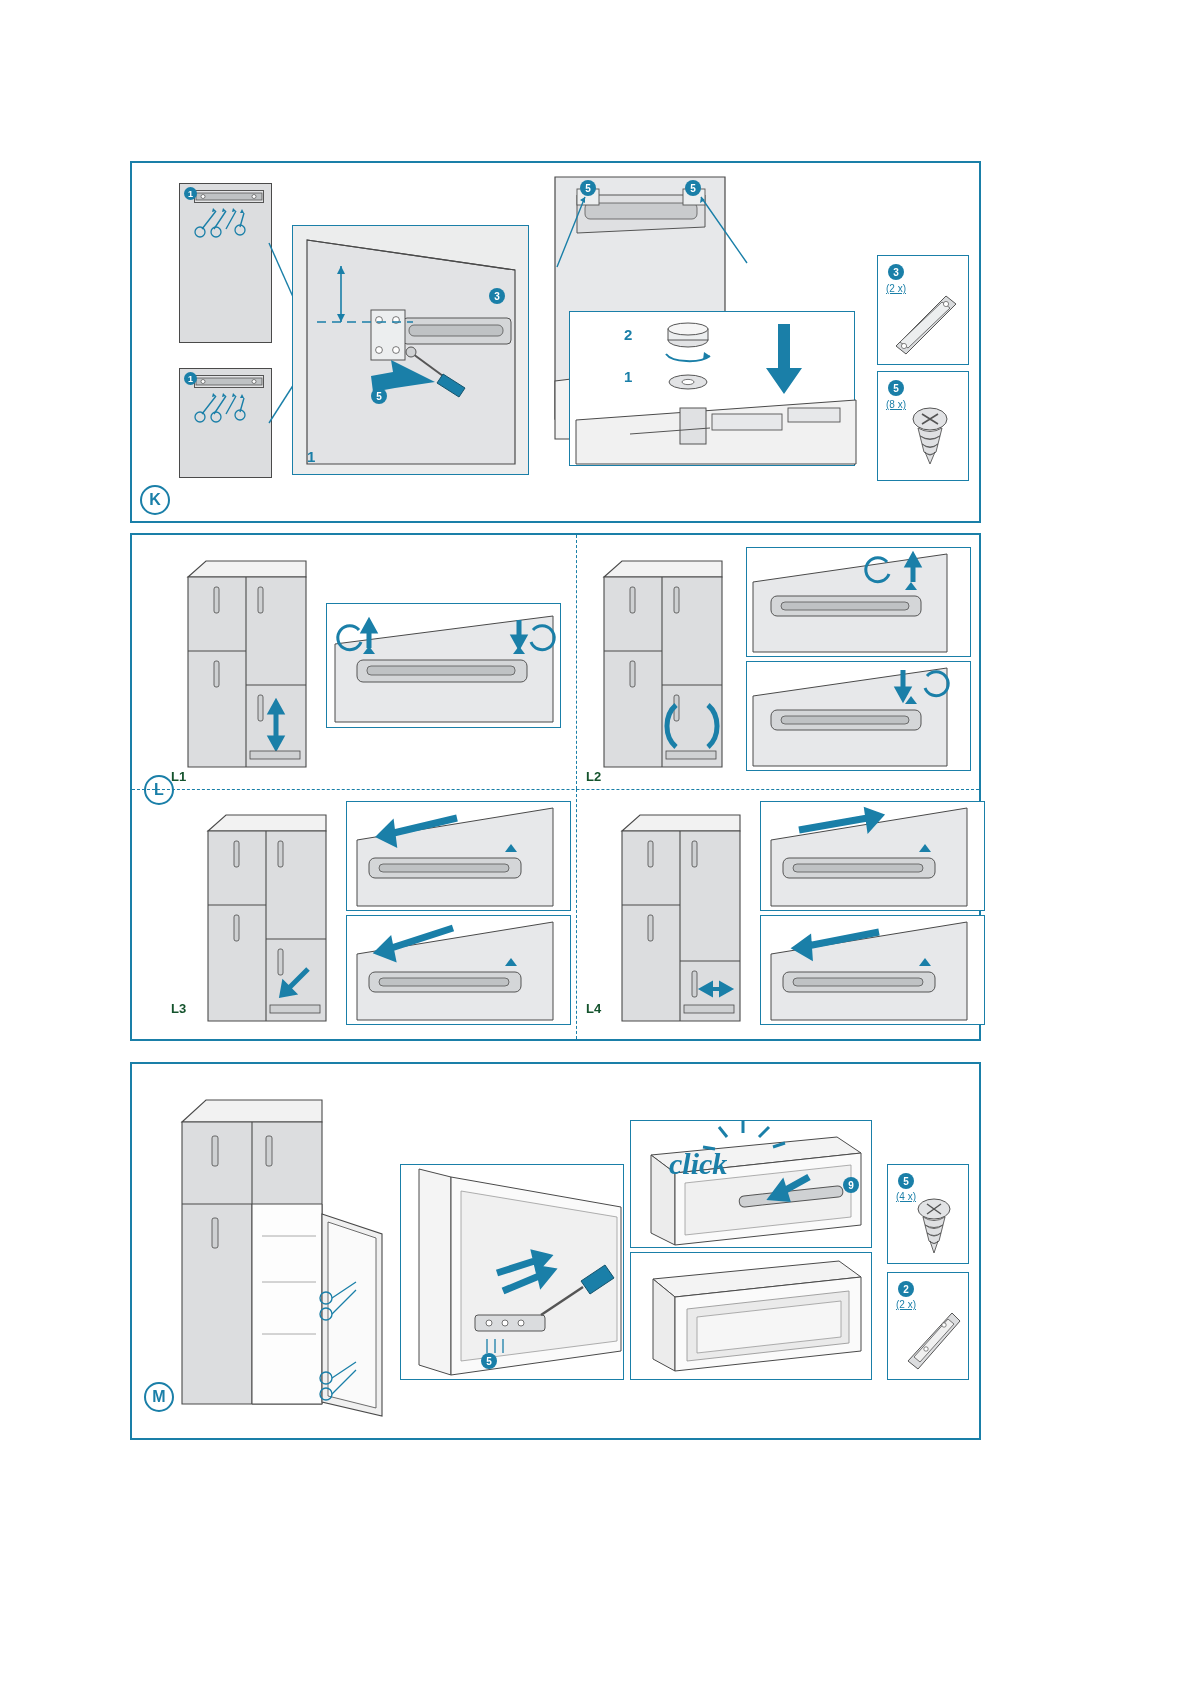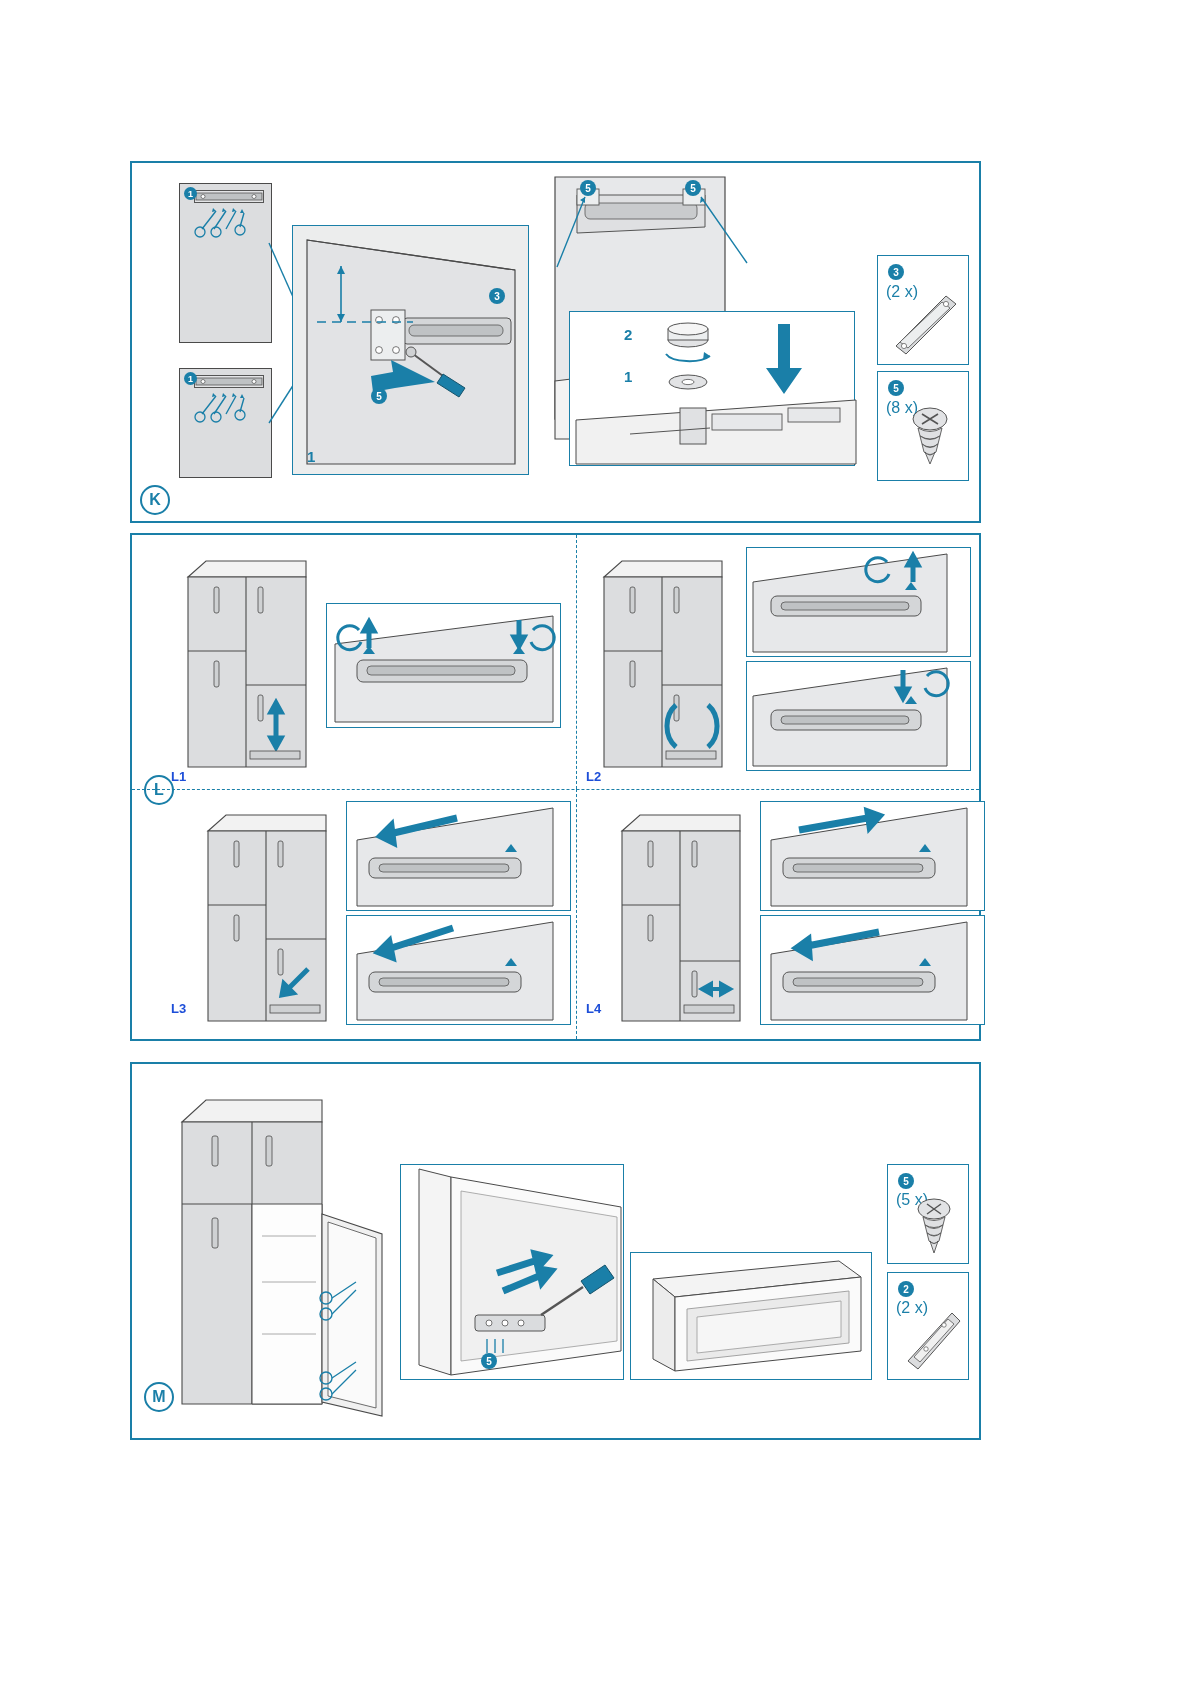--- a/index.html
+++ b/index.html
@@ -45,21 +45,21 @@
     color: #1a7fa8;
     font-size: 16px;
     font-weight: bold;
     display: flex;
     align-items: center;
     justify-content: center;
     background: #fff;
   }
   .sub-label {
     position: absolute;
-    color: #1d4ed8;
+    color: #14532d;
     font-size: 13px;
     font-weight: bold;
   }
   .num-label {
     position: absolute;
     color: #1a7fa8;
     font-size: 15px;
     font-weight: bold;
   }
   .num-label.dark { color: #15536b; }
@@ -69,21 +69,22 @@
     border-radius: 50%;
     background: #1a7fa8;
     color: #fff;
     font-size: 10px;
     font-weight: bold;
     display: flex; align-items: center; justify-content: center;
   }
   .part-qty {
     position: absolute;
     color: #1a7fa8;
-    font-size: 16px;
+    font-size: 10px;
+    text-decoration: underline;
   }
   .click-word {
     position: absolute;
     color: #1a7fa8;
     font-size: 30px;
     font-style: italic;
     font-weight: bold;
     font-family: "Liberation Serif", serif;
   }
   .door {
@@ -421,34 +422,49 @@
         <path d="M140,150 L182,122" stroke="#555" stroke-width="2.4" fill="none"></path>
         <path d="M180,116 l24,-16 l9,13 l-24,16 Z" fill="#1a7fa8" stroke="#15536b" stroke-width="1"></path>
 
         <path d="M102,126 L150,106 M150,106 l-12,-2 l3,13 Z" stroke="#1a7fa8" stroke-width="7" fill="#1a7fa8"></path>
         <path d="M96,108 L146,92 M146,92 l-12,-3 l3,13 Z" stroke="#1a7fa8" stroke-width="7" fill="#1a7fa8"></path>
         <path d="M86,174 L86,188 M94,174 L94,188 M102,174 L102,188" stroke="#1a7fa8" stroke-width="1.3"></path>
       </svg>
       <span class="badge" style="left:80px; top:188px;">5</span>
     </div>
 
+    <div class="subpanel" style="left:498px; top:56px; width:242px; height:128px;">
+      <svg style="left:0; top:0;" width="242" height="128">
+        <path d="M20,34 L206,16 L230,32 L44,52 Z" fill="#f3f3f3" stroke="#4a4a4a" stroke-width="1"></path>
+        <path d="M20,34 L20,112 L44,124 L44,52 Z" fill="#ececec" stroke="#4a4a4a" stroke-width="1"></path>
+        <path d="M44,52 L230,32 L230,104 L44,124 Z" fill="#fafafa" stroke="#4a4a4a" stroke-width="1"></path>
+        <path d="M54,62 L220,44 L220,96 L54,114 Z" fill="#f0f0f0" stroke="#9a9a9a" stroke-width="0.8"></path>
+        <rect x="108" y="70" width="104" height="11" rx="5" fill="#cfd1d3" stroke="#555" stroke-width="1" transform="rotate(-6 160 75)"></rect>
+
+        <path d="M112,12 L112,0 M96,16 L88,6 M128,16 L138,6 M84,28 L72,26 M142,26 L154,22" stroke="#1a7fa8" stroke-width="3" fill="none"></path>
+
+        <path d="M178,56 L142,76 M142,76 l13,1 l-4,-13 Z" stroke="#1a7fa8" stroke-width="7" fill="#1a7fa8"></path>
+      </svg>
+      <span class="click-word" style="left:38px; top:26px;">click</span>
+      <span class="badge" style="left:212px; top:56px;">9</span>
+    </div>
 
     <div class="subpanel" style="left:498px; top:188px; width:242px; height:128px;">
       <svg style="left:0; top:0;" width="242" height="128">
         <path d="M22,26 L208,8 L230,24 L44,44 Z" fill="#f3f3f3" stroke="#4a4a4a" stroke-width="1"></path>
         <path d="M22,26 L22,106 L44,118 L44,44 Z" fill="#ececec" stroke="#4a4a4a" stroke-width="1"></path>
         <path d="M44,44 L230,24 L230,98 L44,118 Z" fill="#fafafa" stroke="#4a4a4a" stroke-width="1"></path>
         <path d="M56,56 L218,38 L218,90 L56,108 Z" fill="#eaeaea" stroke="#9a9a9a" stroke-width="0.9"></path>
         <path d="M66,64 L210,48 L210,84 L66,100 Z" fill="#f6f6f6" stroke="#9a9a9a" stroke-width="0.8"></path>
       </svg>
     </div>
 
     <div class="subpanel" style="left:755px; top:100px; width:82px; height:100px;">
       <span class="badge" style="left:10px; top:8px;">5</span>
-      <span class="part-qty" style="left:8px; top:26px;">(5 x)</span>
+      <span class="part-qty" style="left:8px; top:26px;">(4 x)</span>
       <svg style="left:18px; top:32px;" width="56" height="64">
         <ellipse cx="28" cy="12" rx="16" ry="10" fill="#e2e3e5" stroke="#555" stroke-width="1"></ellipse>
         <path d="M21,7 L35,17 M35,7 L21,17" stroke="#555" stroke-width="1.5"></path>
         <path d="M17,20 q11,7 22,0 l-2,8 q-9,5 -18,0 Z" fill="#dfe0e2" stroke="#555" stroke-width="0.9"></path>
         <path d="M19,28 q9,7 18,0 l-2,8 q-7,5 -14,0 Z" fill="#dfe0e2" stroke="#555" stroke-width="0.9"></path>
         <path d="M21,36 q7,6 14,0 l-2,8 q-5,5 -10,0 Z" fill="#dfe0e2" stroke="#555" stroke-width="0.9"></path>
         <path d="M24,44 q4,5 8,0 l-4,12 Z" fill="#dfe0e2" stroke="#555" stroke-width="0.9"></path>
       </svg>
     </div>
 

